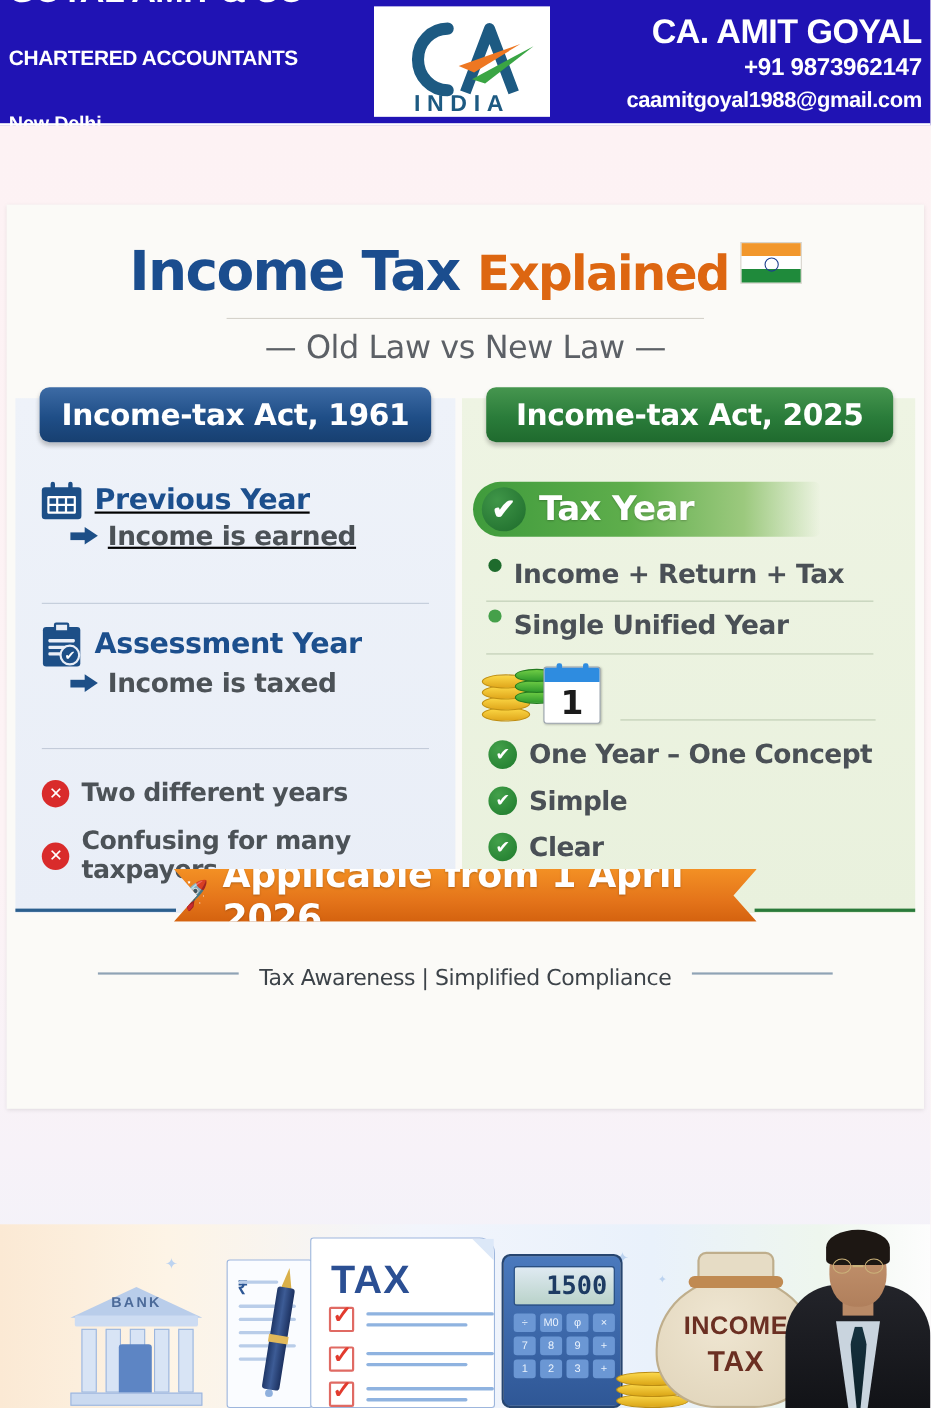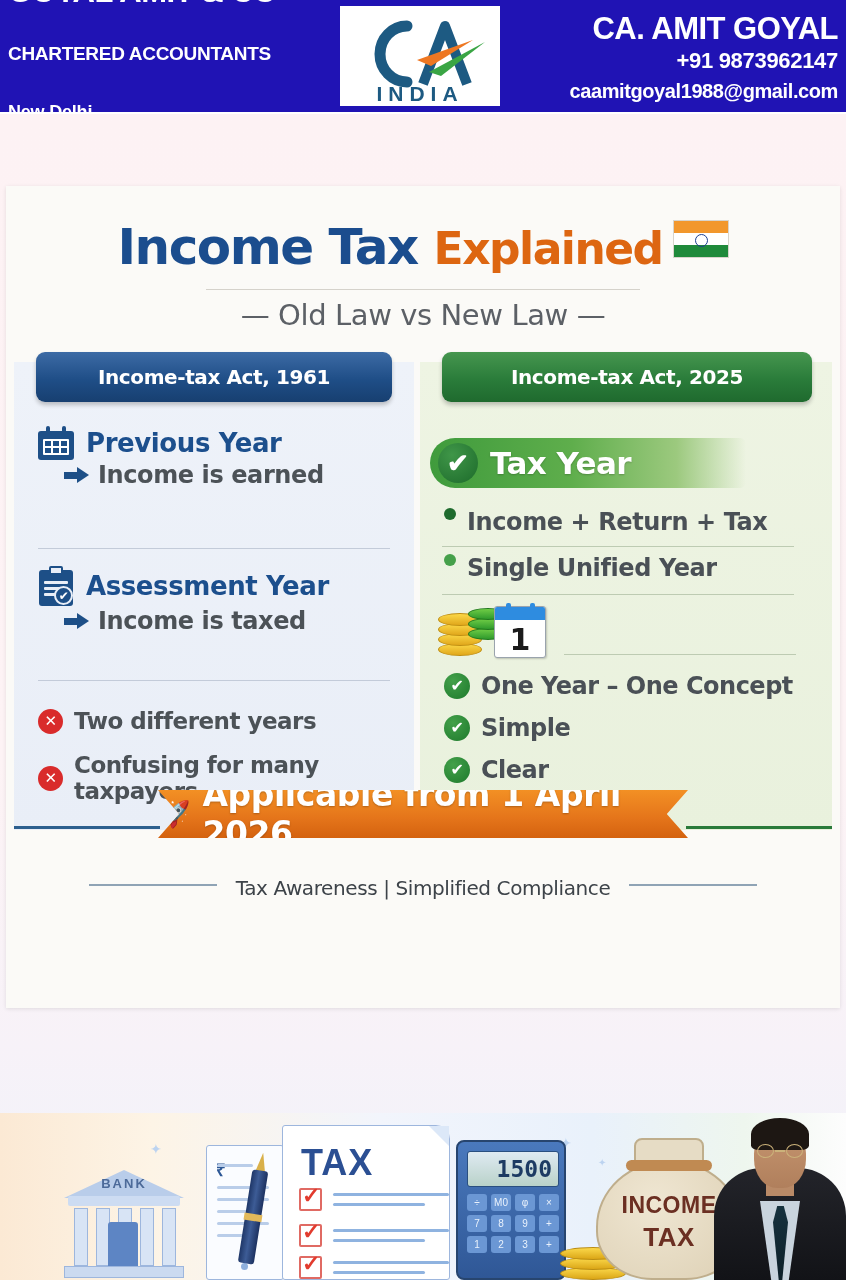--- a/index.html
+++ b/index.html
@@ -108,21 +108,21 @@
   
   .panel {
     position:absolute; top:176px; height:468px;
   }
   .panel-left  { left:8px;  width:400px; background:linear-gradient(180deg,#eef2f9 0%,#e9eef7 100%); }
   .panel-right { left:414px; width:412px; background:linear-gradient(180deg,#eef4e3 0%,#e9f1dd 100%); }
 
   .panel-badge {
     position:absolute; top:-10px; height:50px;
     border-radius:9px; color:#ffffff; font-weight:bold;
-    font-size:20px; letter-spacing:-0.4px;
+    font-size:27px; letter-spacing:-0.4px;
     display:flex; align-items:center; justify-content:center;
     font-family:"DejaVu Sans", sans-serif;
     box-shadow:0 3px 4px rgba(0,0,0,0.22);
   }
   .badge-left {
     left:22px; width:356px;
     background:linear-gradient(180deg,#3d6ba5 0%,#1f4e87 55%,#173f70 100%);
   }
   .badge-right {
     left:22px; width:370px;
@@ -471,21 +471,21 @@
 
   <div class="title-row">
     <span class="title-blue">Income Tax </span><span class="title-orange">Explained</span><span class="flag-icon"></span>
   </div>
   <div class="title-rule"></div>
   <div class="subtitle">— Old Law vs New Law —</div>
 
   <div class="panel panel-left">
     <div class="panel-badge badge-left">Income-tax Act, 1961</div>
 
-    <div class="lp-block" style="top:64px;">
+    <div class="lp-block" style="top:76px;text-decoration:underline;">
       <div class="lp-head">
         <span class="ico-cal">
           <span class="pin a"></span>
             <span class="pin b"></span>
           <span class="body"></span>
           <span class="grid">
               <i></i>
               <i></i>
               <i></i>
               <i></i>

